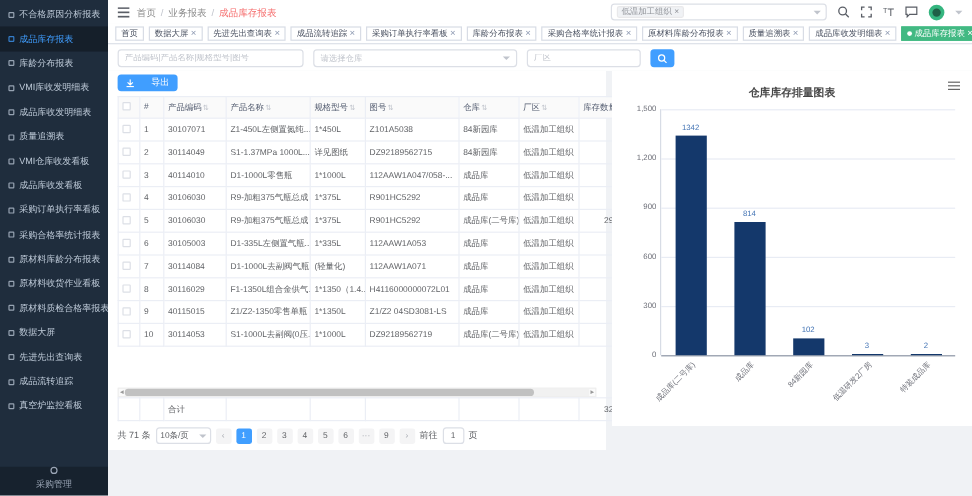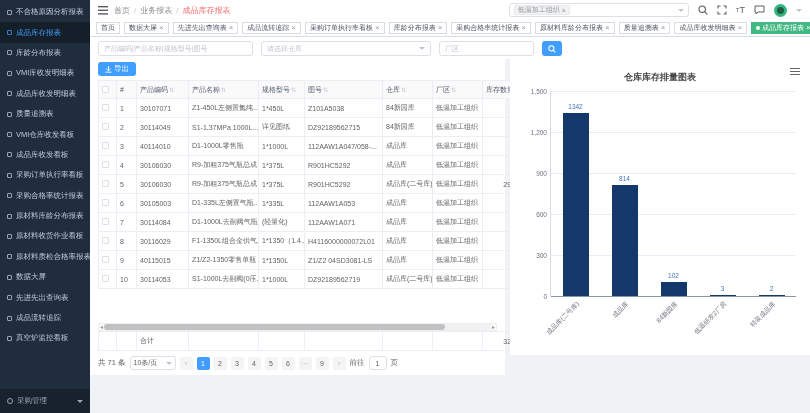--- a/index.html
+++ b/index.html
@@ -6,21 +6,21 @@
   html,body { width:810px; height:413px; overflow:hidden;
     font-family:"Liberation Sans","DejaVu Sans",sans-serif; background:#f0f2f5; color:#606266; }
 
   .app { display:flex; width:810px; height:413px; }
 
   
   .sidebar { width:90px; background:#1f2d3d; color:#bfcbd9; display:flex; flex-direction:column; padding-top:2px; flex-shrink:0; }
   .side-item { height:20.4px; display:flex; align-items:center; gap:4px; padding:0 7px; font-size:7.5px; cursor:pointer; white-space:nowrap; overflow:hidden; }
   .side-item .sq { width:5px; height:5px; border:1px solid currentColor; opacity:.75; flex-shrink:0; border-radius:1px; }
   .side-item.active { color:#409eff; background:rgba(0,0,0,.3); }
-  .side-bottom { margin-top:auto; height:24px; background:#17222e; display:flex; align-items:center; gap:4px; padding:0 7px; font-size:7.5px; color:#9aa5b5; }
+  .side-bottom { margin-top:auto; height:24px; background:#17222e; display:flex; align-items:center; gap:4px; padding:0 7px; font-size:7.5px; color:#9aa5b5;flex-direction:column; }
   .side-bottom .circ { width:6px; height:6px; border:1px solid currentColor; border-radius:50%; flex-shrink:0; }
   .side-bottom .car { margin-left:auto; }
   .caret-down { width:0; height:0; border-left:3px solid transparent; border-right:3px solid transparent; border-top:3px solid #9aa5b5; display:inline-block; }
 
   .main { flex:1; display:flex; flex-direction:column; min-width:0; }
 
   
   .topbar { height:20px; background:#fff; display:flex; align-items:center; padding:0 8px; gap:6px; flex-shrink:0; }
   .icon-btn { display:inline-flex; align-items:center; justify-content:center; cursor:pointer; color:#5a5e66; }
   .crumbs { display:flex; align-items:center; gap:4px; font-size:8px; color:#8c8c8c; }
@@ -48,21 +48,21 @@
   .filterbar { background:#fff; padding:4px 8px 3px; display:flex; align-items:center; gap:8px; flex-shrink:0; }
   .f-input { height:15px; border:1px solid #dcdfe6; border-radius:3px; background:#fff; display:flex; align-items:center; padding:0 5px; font-size:7px; color:#c0c4cc; }
   .f-input input { border:none; outline:none; width:100%; font-size:7px; color:#606266; }
   .f-input input::placeholder { color:#c0c4cc; }
   .f-select { justify-content:space-between; cursor:pointer; }
   .btn-search { width:20px; height:15px; background:#409eff; border:none; border-radius:3px; display:flex; align-items:center; justify-content:center; cursor:pointer; }
 
   
   .content { flex:1; display:flex; gap:5px; min-height:0; }
   .table-card { width:415px; background:#fff; padding:3px 8px 0; display:flex; flex-direction:column; height:316px; flex-shrink:0; }
-  .btn-export { background:#409eff; color:#fff; border:none; border-radius:3px; font-size:7.5px; height:14px; padding:0 7px; display:inline-flex; align-items:center; gap:2px; cursor:pointer; width:fit-content; margin-bottom:4px; }
+  .btn-export { background:#409eff; color:#fff; border:none; border-radius:3px; font-size:7.5px; height:14px; padding:0 7px; display:inline-flex; align-items:center; gap:14px; cursor:pointer; width:fit-content; margin-bottom:4px; }
 
   table.grid { border-collapse:collapse; table-layout:fixed; width:100%; }
   table.grid th, table.grid td { border:1px solid #ebeef5; font-size:7px; padding:0 3px; height:18px; white-space:nowrap; overflow:hidden; text-align:left; }
   table.grid th { background:#fafafa; color:#515a6e; font-weight:normal; }
   table.grid td { color:#606266; height:19px; }
   .col-num { text-align:right !important; }
   .cb { width:7px; height:7px; border:1px solid #dcdfe6; border-radius:1px; background:#fff; display:inline-block; cursor:pointer; }
   .sortg { color:#c0c4cc; font-size:6px; margin-left:1px; }
 
   .spacer { flex:1; }

